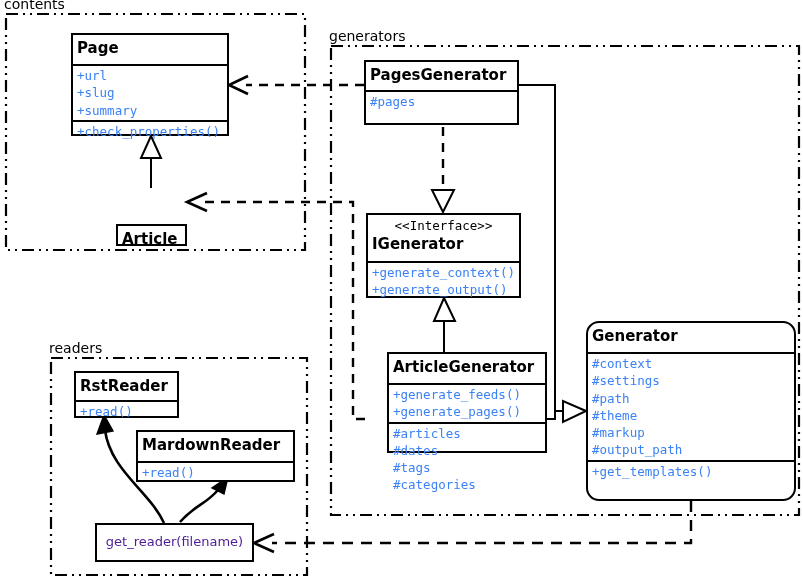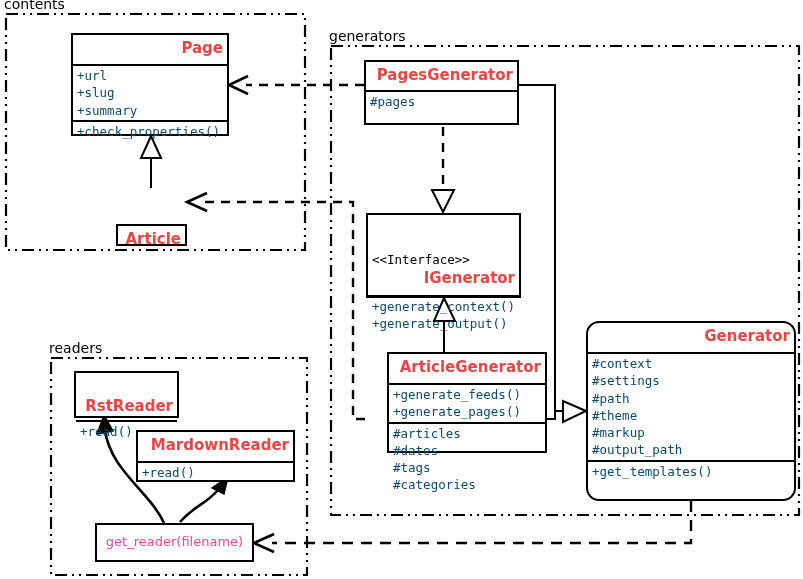--- a/index.html
+++ b/index.html
@@ -40,47 +40,47 @@
   .compartment {
     box-sizing: border-box;
   }
   .compartment + .compartment {
     border-top: 2px solid #000000;
   }
   .cls-name {
     font-family: "DejaVu Sans", sans-serif;
     font-weight: bold;
     font-size: 15px;
-    text-align: right;
-    color: #ef4444;
+    text-align: left;
+    color: #000000;
     line-height: 1.35;
     padding: 3px 4px 4px 4px;
   }
   .cls-stereo {
     font-family: "DejaVu Sans Mono", monospace;
     font-weight: normal;
     font-size: 12.5px;
+    text-align: center;
     color: #000;
     padding: 3px 4px 0 4px;
     line-height: 1.25;
-    margin-top: 34px;
   }
   .cls-members {
     font-family: "DejaVu Sans Mono", monospace;
     font-size: 12.5px;
-    color: #0c4a6e;
+    color: #3b82f6;
     padding: 1px 2px 1px 4px;
     line-height: 1.38;
     white-space: nowrap;
   }
   .plainbox-label {
     font-family: "DejaVu Sans", sans-serif;
     font-size: 13px;
     text-align: center;
-    color: #ec4899;
+    color: #4c1d95;
     padding: 9px 4px;
   }
 </style>
 </head>
 <body>
 
 <div id="canvas">
 
   <svg class="layer" viewBox="0 0 803 579">
     <g id="pkg-borders">
@@ -211,21 +211,21 @@
           <div>#path</div>
           <div>#theme</div>
           <div>#markup</div>
           <div>#output_path</div>
         </div>
         <div class="compartment cls-members">
           <div>+get_templates()</div>
         </div>
       </div>
       <div class="umlbox" style="left: 74px; top: 371px; width: 105px; height: 47px;">
-        <div class="compartment" style="height: 27px; margin-top: 20px;">
+        <div class="compartment" style="height: 27px;">
           <div class="cls-name">RstReader</div>
         </div>
         <div class="compartment cls-members">
           <div>+read()</div>
         </div>
       </div>
       <div class="umlbox" style="left: 136px; top: 430px; width: 159px; height: 52px;">
         <div class="compartment" style="height: 29px;">
           <div class="cls-name">MardownReader</div>
         </div>

